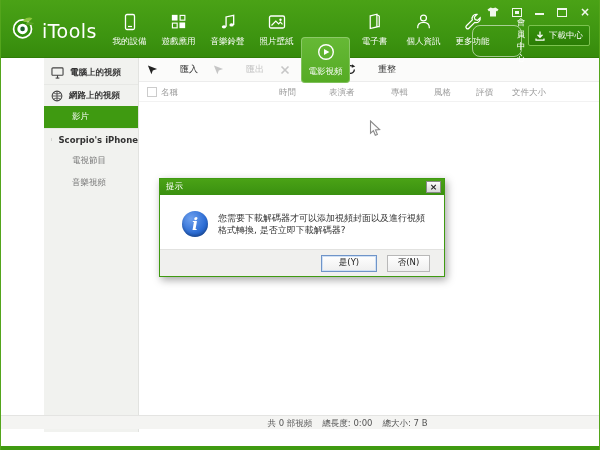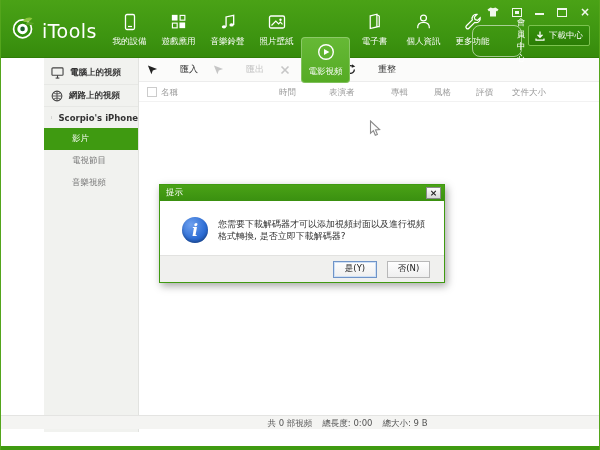--- a/index.html
+++ b/index.html
@@ -61,40 +61,40 @@
   .content { flex:1; background:#fff; }
 
   
   .status-bar { position:absolute; left:0; bottom:21px; width:100%; height:14px; background:#f4f4f2;
                 border-top:1px solid #e4e4e2; }
   .status-text { position:absolute; left:95px; right:0; top:2px; text-align:center; color:#555;
                  font-size:8.5px; display:flex; justify-content:center; gap:10px; }
   .green-strip { position:absolute; left:0; bottom:0; width:100%; height:4px; background:#3f9a11; }
 
   
-  .dialog { position:absolute; left:158px; top:184px; width:286px; background:#7f1d1d;
+  .dialog { position:absolute; left:158px; top:178px; width:286px; background:#7f1d1d;
             border:1px solid #3f9a11; box-shadow:2px 3px 8px rgba(0,0,0,0.35); }
   .dlg-title { height:16px; background:linear-gradient(#4aa216,#3a9010); color:#fff;
                display:flex; align-items:center; justify-content:space-between; padding:0 3px 0 6px; }
   .dlg-title-text { font-size:8.5px; }
   .dlg-close { width:15px; height:12px; background:linear-gradient(#fcfcfc,#d8d8d8);
                border:1px solid #8a8a8a; color:#222; font-size:9px; line-height:10px; font-weight:bold;
                display:flex; align-items:center; justify-content:center; cursor:pointer; }
   .dlg-body { display:flex; padding:16px 14px 12px 22px; gap:10px; background:#fff; min-height:52px; }
   .info-icon { width:26px; height:26px; border-radius:50%; flex:0 0 26px;
                background:radial-gradient(circle at 35% 30%, #6ea0ee, #2b6cd4 60%, #1a4fa8);
                color:#fff; font-family:"DejaVu Serif","Liberation Serif",serif; font-style:italic;
                font-weight:bold; font-size:16px; display:flex; align-items:center; justify-content:center;
                box-shadow:inset 0 -2px 3px rgba(0,0,0,0.25); }
   .dlg-msg { color:#333; font-size:9px; line-height:12px; width:216px; padding-top:1px; }
   .dlg-footer { height:27px; background:#f0f0ee; border-top:1px solid #e2e2e0;
                 display:flex; align-items:center; justify-content:flex-end; gap:10px; padding-right:14px; }
   .dlg-btn { height:17px; background:linear-gradient(#fefefe,#efefef); font-size:8.5px; color:#222;
              display:flex; align-items:center; justify-content:center; cursor:pointer; }
-  .dlg-btn-yes { width:44px; border:1px solid #6f94c8; box-shadow:0 0 0 1px #cfe0f5 inset; }
+  .dlg-btn-yes { width:56px; border:1px solid #6f94c8; box-shadow:0 0 0 1px #cfe0f5 inset; }
   .dlg-btn-no { width:43px; border:1px solid #b8b8b8; }
 
   .cursor { position:absolute; left:368px; top:120px; pointer-events:none; }
 </style>
 </head>
 <body>
 
 <div class="window">
 
   <div class="header">
@@ -227,29 +227,29 @@
           </svg>
         <span class="glabel">電腦上的視頻</span>
       </div>
       <div class="side-item side-group">
         <svg width="12" height="12" viewBox="0 0 14 14">
             <circle cx="7" cy="7" r="5.7" stroke="#444" stroke-width="1.2" fill="none"></circle>
             <path d="M7 1.3 L7 12.7 M1.3 7 L12.7 7 M3 3.2 C5.5 5 8.5 5 11 3.2 M3 10.8 C5.5 9 8.5 9 11 10.8" stroke="#444" stroke-width="1" fill="none"></path>
           </svg>
         <span class="glabel">網路上的視頻</span>
       </div>
+      <div class="side-item side-child selected">
+        <span>影片</span>
+      </div>
       <div class="side-item side-group">
         <svg width="11" height="13" viewBox="0 0 11 14">
             <rect x="1" y="0.8" width="9" height="12.4" rx="1.5" stroke="#444" stroke-width="1.2" fill="none"></rect>
             <circle cx="5.5" cy="11" r="0.8" fill="#444"></circle>
           </svg>
         <span class="glabel">Scorpio's iPhone</span>
-      </div>
-      <div class="side-item side-child selected">
-        <span>影片</span>
       </div>
       <div class="side-item side-child">
         <span>電視節目</span>
       </div>
       <div class="side-item side-child">
         <span>音樂視頻</span>
       </div>
     </div>
 
     <div class="main">
@@ -301,21 +301,21 @@
       </div>
 
       <div class="content"></div>
     </div>
   </div>
 
   <div class="status-bar">
     <div class="status-text">
       <span>共 0 部視頻</span>
       <span>總長度: 0:00</span>
-      <span>總大小: 9 B</span>
+      <span>總大小: 7 B</span>
     </div>
   </div>
   <div class="green-strip"></div>
 
   <div class="dialog">
     <div class="dlg-title">
       <span class="dlg-title-text">提示</span>
       <span class="dlg-close">×</span>
     </div>
     <div class="dlg-body">

